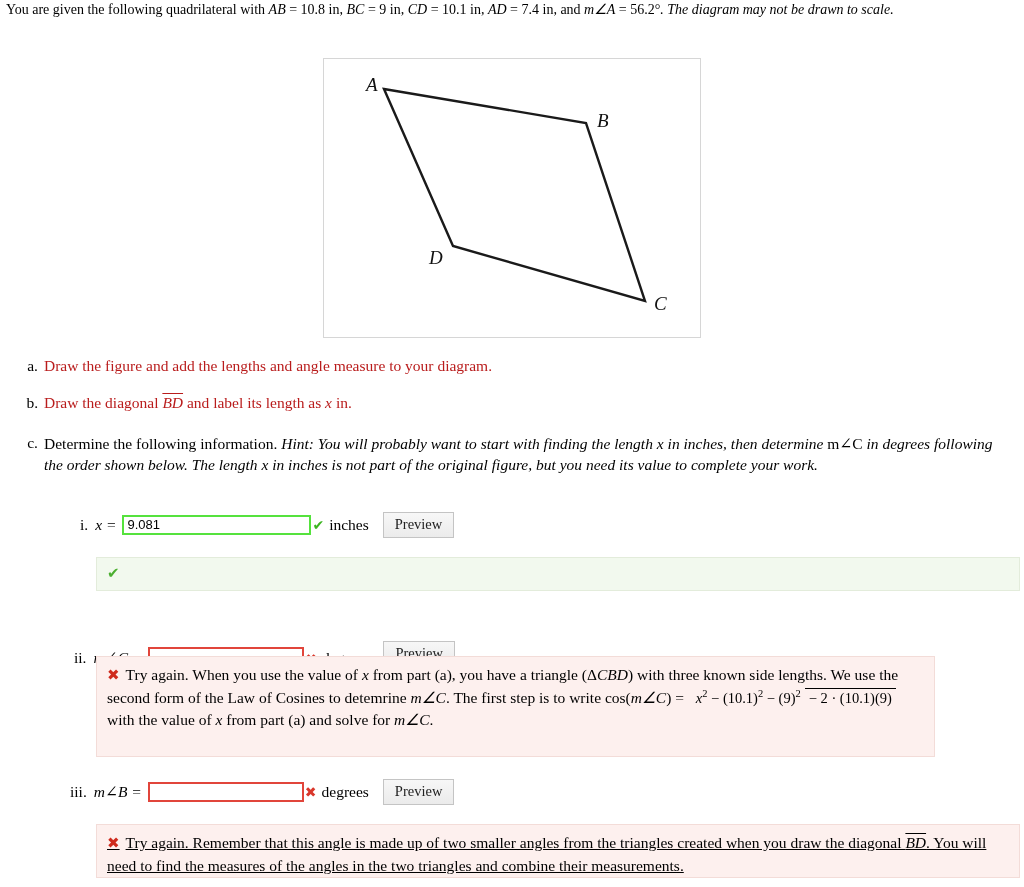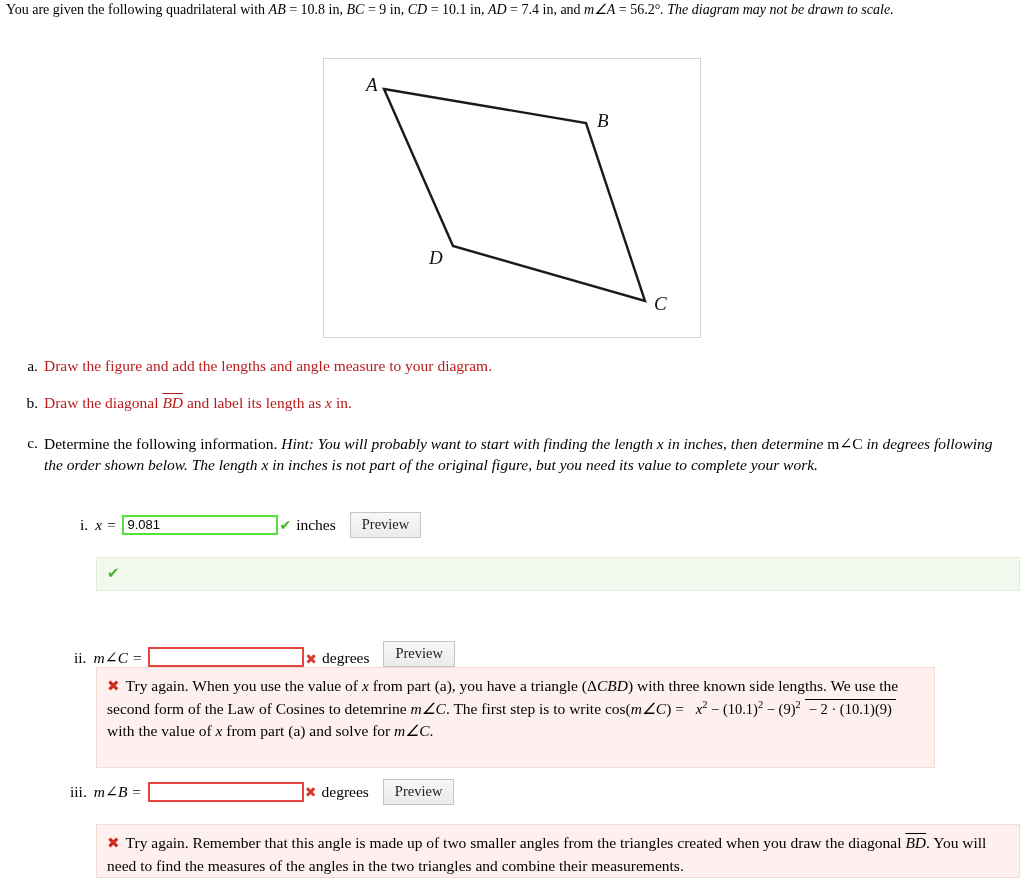--- a/index.html
+++ b/index.html
@@ -86,21 +86,21 @@
     font-size: 13px;
     height: 20px;
     line-height: 20px;
     padding: 0 3px;
     margin: 0 0 0 6px;
     box-sizing: border-box;
     background: #ffffff;
     color: #000;
     outline: none;
   }
-  .ans-input.ok { border: 2px solid #55e23d; width: 156px; }
+  .ans-input.ok { border: 2px solid #55e23d; width: 189px; }
   .ans-input.bad { border: 2px solid #e1453b; width: 156px; }
   .mark { font-size: 14px; margin-left: 1px; margin-right: 5px; font-family: "DejaVu Sans", sans-serif; }
   .mark.ok { color: #3cb521; }
   .mark.bad { color: #d9372b; }
   .unit { font-size: 15.5px; }
   .preview-btn {
     margin-left: 14px;
     font-family: "Liberation Serif", serif;
     font-size: 14.5px;
     color: #222;
@@ -130,22 +130,22 @@
     top: 557px;
     width: 924px;
     height: 34px;
     display: flex;
     align-items: center;
   }
   .feedback.wrong {
     background: #fdf0ee;
     border: 1px solid #f3dcd8;
   }
-  .fb-ii  { left: 96px; top: 656px; width: 839px; height: 101px; margin-top: 11px; }
-  .fb-iii { left: 96px; top: 824px; width: 924px; height: 54px; }
+  .fb-ii  { left: 96px; top: 656px; width: 839px; height: 101px; }
+  .fb-iii { left: 96px; top: 824px; width: 924px; height: 54px; text-decoration: underline; }
   .fb-icon {
     font-family: "DejaVu Sans", sans-serif;
     font-size: 15px;
     margin-right: 6px;
   }
   .fb-icon.ok { color: #4caf30; }
   .fb-icon.bad { color: #cf2b1d; }
 
   
   .frac {

